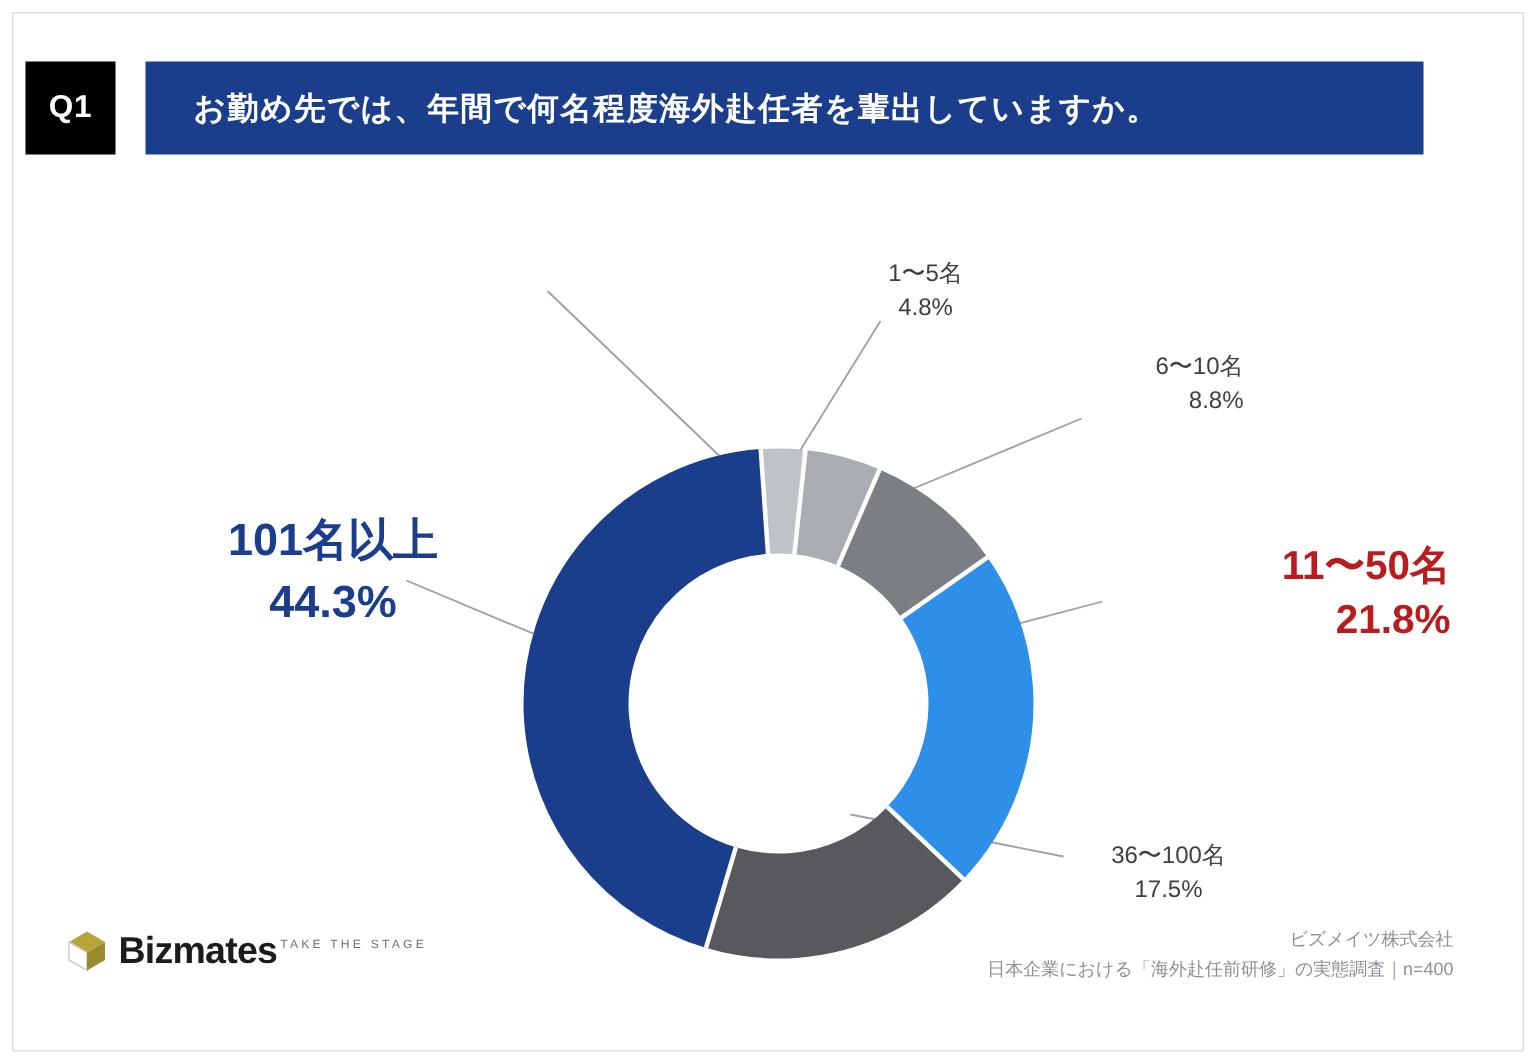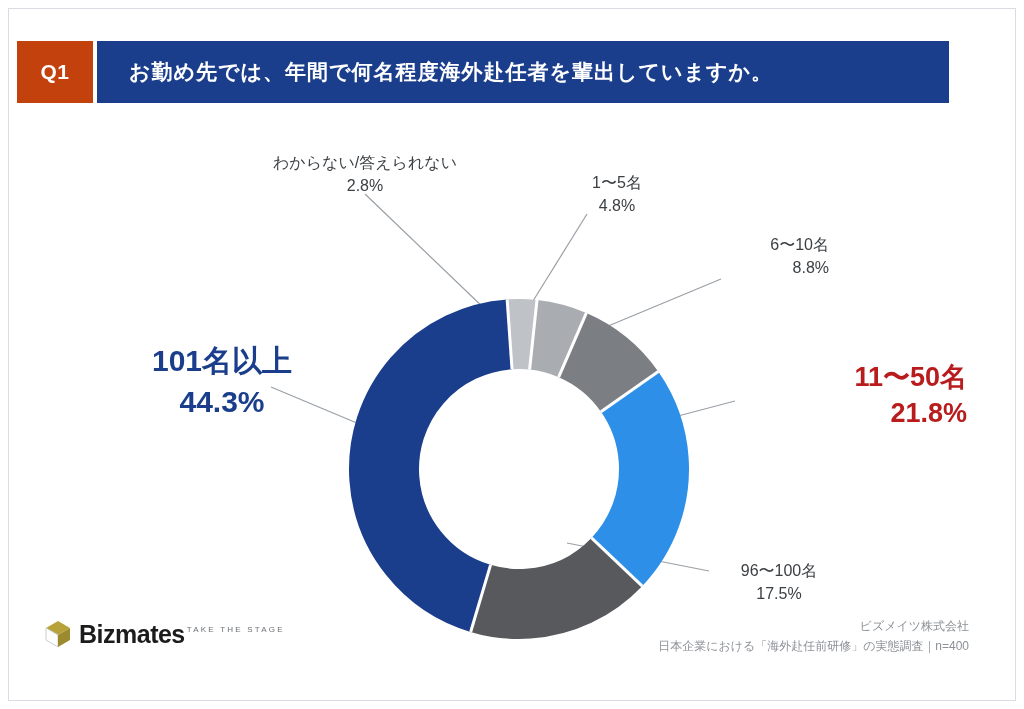--- a/index.html
+++ b/index.html
@@ -30,23 +30,23 @@
     position: absolute;
     left: 8px;
     top: 32px;
     width: 932px;
     height: 62px;
   }
   #q-badge {
     position: absolute;
     left: 0;
     top: 0;
-    width: 76px;
+    width: 60px;
     height: 62px;
-    background: #c2410c;
+    background: #000000;
     color: #ffffff;
     font-size: 21px;
     font-weight: bold;
     display: flex;
     align-items: center;
     justify-content: center;
     letter-spacing: 0.5px;
   }
   #q-title-bar {
     position: absolute;
@@ -251,37 +251,33 @@
           <line x1="0" y1="-100" x2="0" y2="-170" transform="rotate(-4)"></line>
           <line x1="0" y1="-100" x2="0" y2="-170" transform="rotate(6.08)"></line>
           <line x1="0" y1="-100" x2="0" y2="-170" transform="rotate(23.36)"></line>
           <line x1="0" y1="-100" x2="0" y2="-170" transform="rotate(55.04)"></line>
           <line x1="0" y1="-100" x2="0" y2="-170" transform="rotate(133.52)"></line>
           <line x1="0" y1="-100" x2="0" y2="-170" transform="rotate(196.52)"></line>
         </g>
       </g>
     </svg>
 
-    <div class="label label-center" id="label-wakaranai">
-      <span>わからない/答えられない</span>
-      <span class="pct">2.8%</span>
-    </div>
 
     <div class="label label-center" id="label-1-5">
       <span>1〜5名</span>
       <span class="pct">4.8%</span>
     </div>
 
     <div class="label label-center" id="label-6-10">
       <span>6〜10名</span>
       <span class="pct">8.8%</span>
     </div>
 
     <div class="label label-center" id="label-51-100">
-      <span>96〜100名</span>
+      <span>36〜100名</span>
       <span class="pct">17.5%</span>
     </div>
 
     <div class="label-big" id="label-101">
       <span>101名以上</span>
       <span class="pct">44.3%</span>
     </div>
 
     <div class="label-big" id="label-11-50">
       <span>11〜50名</span>

